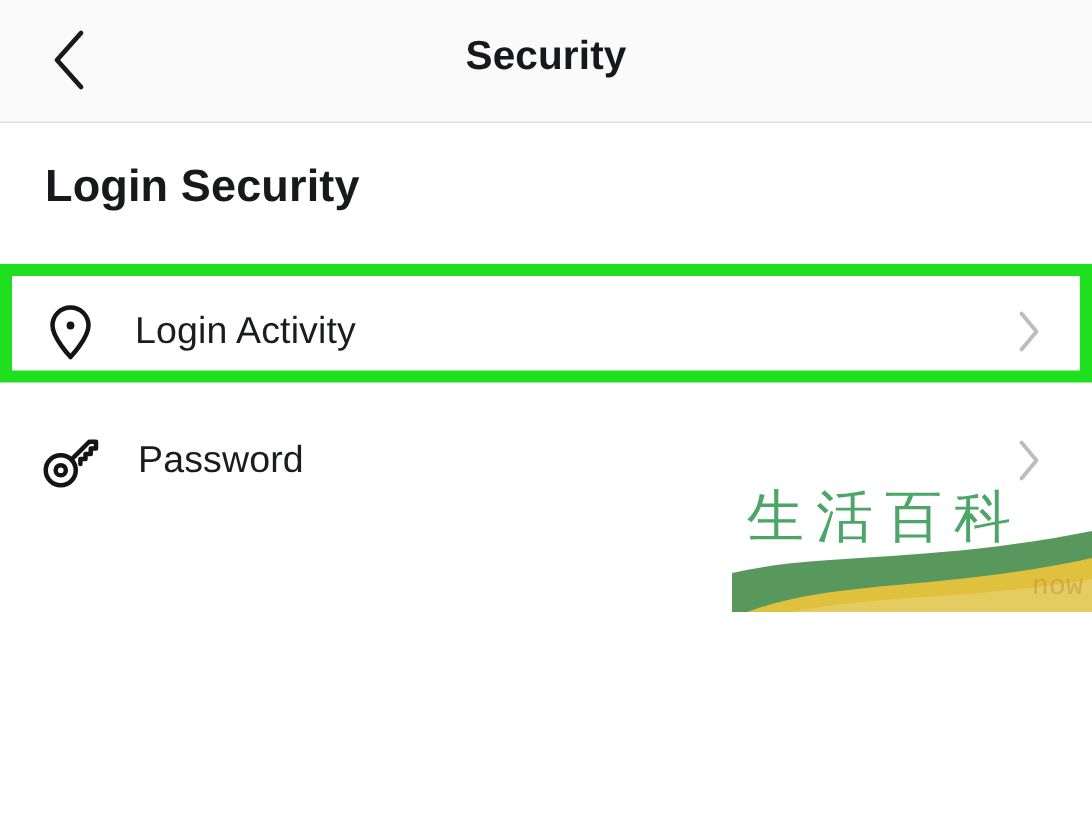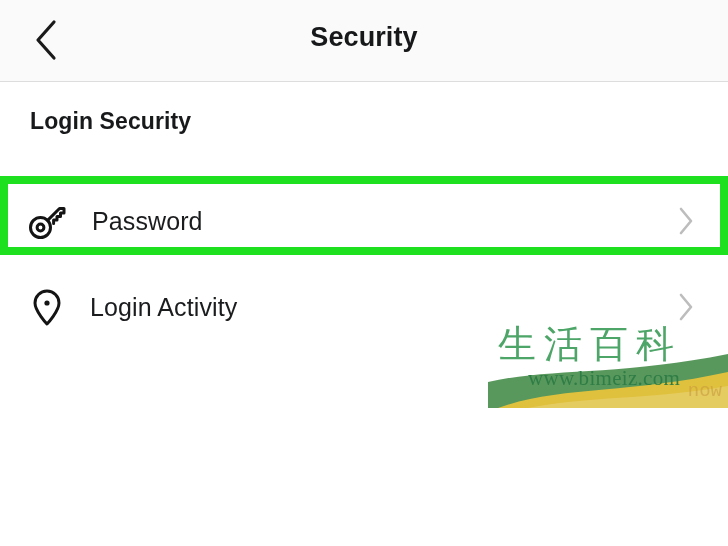--- a/index.html
+++ b/index.html
@@ -50,21 +50,21 @@
     font-weight: 600;
     color: #17181a;
     letter-spacing: 0.1px;
   }
 
   
   .section-title {
     position: absolute;
     left: 30px;
     top: 108px;
-    font-size: 23px;
+    font-size: 30px;
     font-weight: 700;
     color: #18191b;
     letter-spacing: 0.1px;
   }
 
   
   .list {
     position: absolute;
     left: 0;
     top: 178px;
@@ -189,67 +189,66 @@
         <polyline points="21,4 5,22 21,40" fill="none" stroke="#1a1a1a" stroke-width="3.2" stroke-linecap="round" stroke-linejoin="round"></polyline>
       </svg>
     </div>
     <div class="nav-title">Security</div>
   </div>
 
   <div class="section-title">Login Security</div>
 
   <div class="list">
 
+    <div class="row">
+      <span class="row-icon">
+        <svg width="42" height="42" viewBox="0 0 42 42">
+          <g fill="none" stroke="#141414" stroke-width="3" stroke-linecap="round" stroke-linejoin="round">
+            <path d="M21 38 C21 38 33 25.2 33 17 A12 12 0 0 0 9 17 C9 25.2 21 38 21 38 Z"></path>
+            <circle cx="21" cy="17" r="2.6" fill="#141414" stroke="none"></circle>
+          </g>
+        </svg>
+      </span>
+      <span class="row-label">Login Activity</span>
+      <span class="row-chevron">
+        <svg width="18" height="30" viewBox="0 0 18 30">
+          <polyline points="4,3 14,15 4,27" fill="none" stroke="#bdbdbd" stroke-width="2.6" stroke-linecap="round" stroke-linejoin="round"></polyline>
+        </svg>
+      </span>
+    </div>
+
     <div class="row password">
       <span class="row-icon">
         <svg width="42" height="42" viewBox="0 0 42 42">
           <g fill="none" stroke="#141414" stroke-width="3" stroke-linecap="round" stroke-linejoin="round">
             <circle cx="14.5" cy="27.5" r="10"></circle>
             <circle cx="14.5" cy="27.5" r="3.4"></circle>
             <path d="M21.6 20.4 L33.5 8.5 L38 8.5 L38 13 L34.5 13 L34.5 16.6 L31 16.6 L31 20 L27.6 20 L27.6 23.4"></path>
           </g>
         </svg>
       </span>
       <span class="row-label">Password</span>
       <span class="row-chevron">
         <svg width="18" height="30" viewBox="0 0 18 30">
           <polyline points="4,3 14,15 4,27" fill="none" stroke="#bdbdbd" stroke-width="2.6" stroke-linecap="round" stroke-linejoin="round"></polyline>
         </svg>
       </span>
     </div>
 
-    <div class="row">
-      <span class="row-icon">
-        <svg width="42" height="42" viewBox="0 0 42 42">
-          <g fill="none" stroke="#141414" stroke-width="3" stroke-linecap="round" stroke-linejoin="round">
-            <path d="M21 38 C21 38 33 25.2 33 17 A12 12 0 0 0 9 17 C9 25.2 21 38 21 38 Z"></path>
-            <circle cx="21" cy="17" r="2.6" fill="#141414" stroke="none"></circle>
-          </g>
-        </svg>
-      </span>
-      <span class="row-label">Login Activity</span>
-      <span class="row-chevron">
-        <svg width="18" height="30" viewBox="0 0 18 30">
-          <polyline points="4,3 14,15 4,27" fill="none" stroke="#bdbdbd" stroke-width="2.6" stroke-linecap="round" stroke-linejoin="round"></polyline>
-        </svg>
-      </span>
-    </div>
-
 
 
   </div>
 
   <div class="highlight-box"></div>
 
   <div class="bottom-divider"></div>
 
   <div class="watermark">
     <svg width="240" height="88" viewBox="0 0 240 88" style="position:absolute;left:0;top:0;z-index:1;">
       <path d="M0 62 C60 48 130 56 240 34 L240 88 L0 88 Z" fill="#4a8f4e" opacity="0.92"></path>
       <path d="M10 88 C70 66 140 74 240 52 L240 88 Z" fill="#e8c33c" opacity="0.95"></path>
       <path d="M40 88 C100 76 160 80 240 66 L240 88 Z" fill="#ffffff" opacity="0.18"></path>
     </svg>
     <div class="wm-cjk">生活百科</div>
-    <div class="wm-url">www.bimeiz.com</div>
     <div class="wm-faint">now</div>
   </div>
 
 </div>
 
 </body></html>

